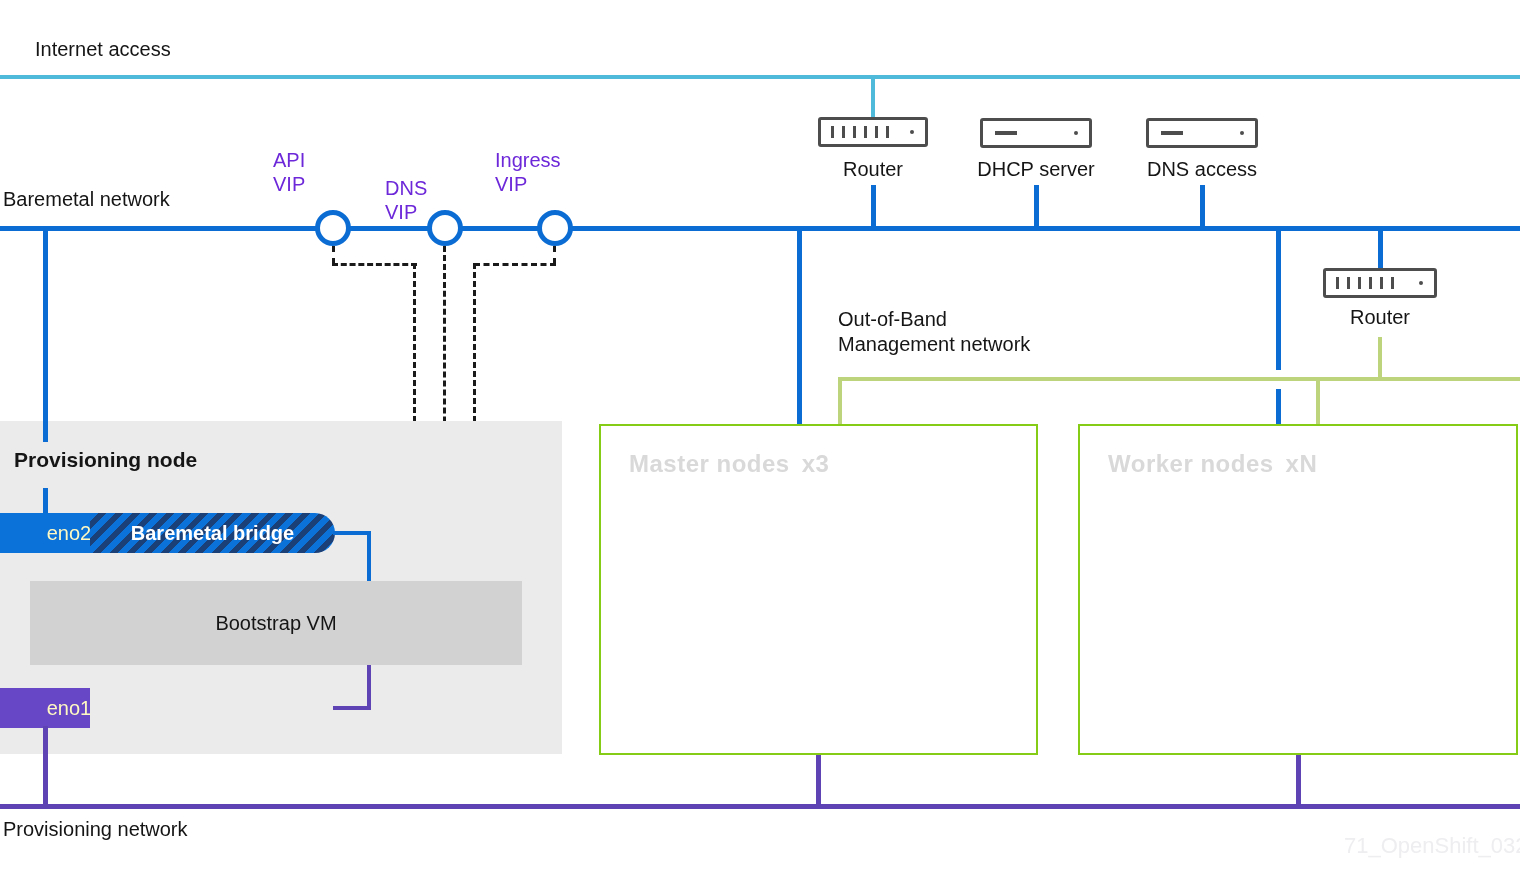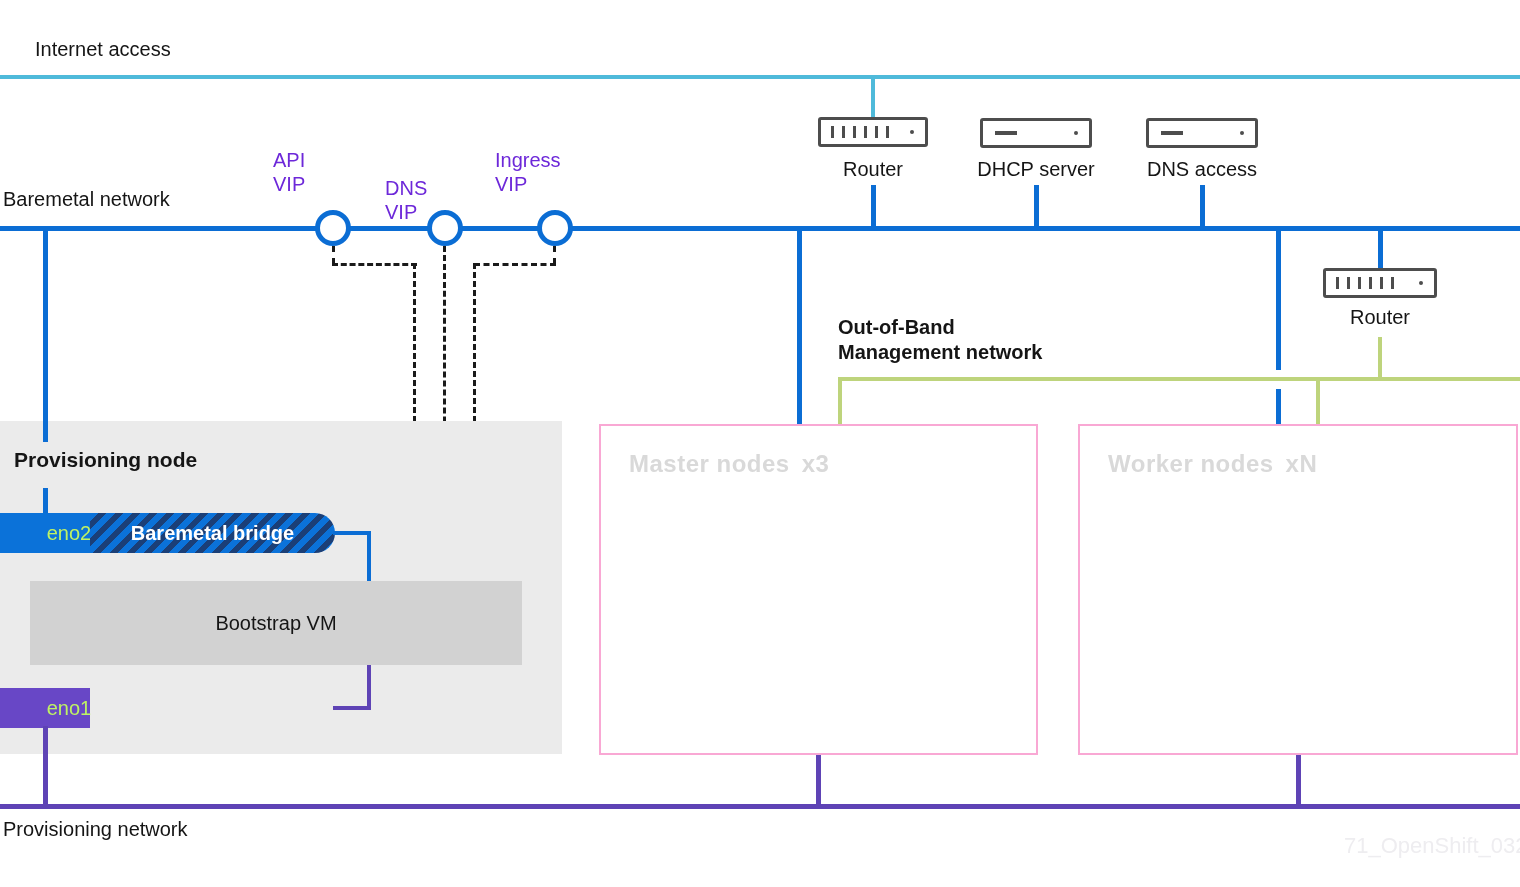--- a/index.html
+++ b/index.html
@@ -22,27 +22,27 @@
     border-top:20px solid #1a1a1a; }
   .device { position:absolute; background:#fff; border:3px solid #4d4d4d;
     border-radius:3px; display:flex; align-items:center; }
   .ticks { height:12px; width:64px; margin-left:10px;
     background:repeating-linear-gradient(90deg,#4d4d4d 0 3px,transparent 3px 11px); }
   .srv-dash { width:22px; height:4px; background:#4d4d4d; margin-left:12px; }
   .dot { position:absolute; right:11px; top:50%; transform:translateY(-50%);
     width:4px; height:4px; border-radius:50%; background:#4d4d4d; }
   .device-label { position:absolute; font-size:20px; color:#151515; text-align:center; }
   .graybox { position:absolute; background:#ebebeb; }
-  .nodebox { position:absolute; background:#ffffff; border:2px solid #f9a8d4; }
+  .nodebox { position:absolute; background:#ffffff; border:2px solid #84cc16; }
   .nodebox-label { position:absolute; left:28px; top:24px; font-size:24px;
     font-weight:bold; color:#d9d9d9; letter-spacing:0.5px; white-space:nowrap; }
   .nodebox-label .count { margin-left:12px; }
   .pill { position:absolute; height:40px; width:335px; display:flex; }
   .pill-name { width:90px; height:100%; display:flex; align-items:center;
-    justify-content:center; color:#bef264; font-size:20px;padding-left:48px; }
+    justify-content:center; color:#fef9c3; font-size:20px;padding-left:48px; }
   .pill-bridge { flex:1; height:100%; display:flex; align-items:center;
     justify-content:center; color:#fff; font-size:20px; font-weight:bold;
     border-radius:0 20px 20px 0; }
   .eno2 .pill-name { background:#0b72d9; }
   .eno2 .pill-bridge { background:repeating-linear-gradient(135deg,#0b72d9 0 6px,#1b3f77 6px 12px); }
   .eno1 .pill-name { background:#6847c6; }
   .eno1 .pill-bridge { background:repeating-linear-gradient(135deg,#6847c6 0 6px,#44307e 6px 12px); }
   .bootstrap { position:absolute; left:30px; top:581px; width:492px; height:84px;
     background:#d2d2d2; display:flex; align-items:center; justify-content:center;
     font-size:20px; color:#151515; }
@@ -55,21 +55,21 @@
 
 <div class="canvas">
 
   <div class="hline" style="left:0;top:75px;width:1520px;height:4px;background:#4fbada;"></div>
   <div class="hline" style="left:0;top:226px;width:1520px;height:5px;background:#0b6dd4;"></div>
   <div class="hline" style="left:838px;top:377px;width:682px;height:4px;background:#bed47c;"></div>
   <div class="hline" style="left:0;top:804px;width:1520px;height:5px;background:#5e43b5;"></div>
 
   <div class="lbl" style="left:4px;top:38px;margin-left:31px;">Internet access</div>
   <div class="lbl" style="left:3px;top:188px;">Baremetal network</div>
-  <div class="lbl" style="left:838px;top:315px;line-height:25px;font-weight:bold;">
+  <div class="lbl" style="left:838px;top:307px;line-height:25px;">
     <div>Out-of-Band</div>
     <div>Management network</div>
   </div>
   <div class="lbl" style="left:3px;top:818px;">Provisioning network</div>
 
   <div class="vline" style="left:871px;top:79px;width:4px;height:39px;background:#4fbada;"></div>
   <div class="vline" style="left:871px;top:185px;width:5px;height:41px;background:#0b6dd4;"></div>
   <div class="vline" style="left:1034px;top:185px;width:5px;height:41px;background:#0b6dd4;"></div>
   <div class="vline" style="left:1200px;top:185px;width:5px;height:41px;background:#0b6dd4;"></div>
 

